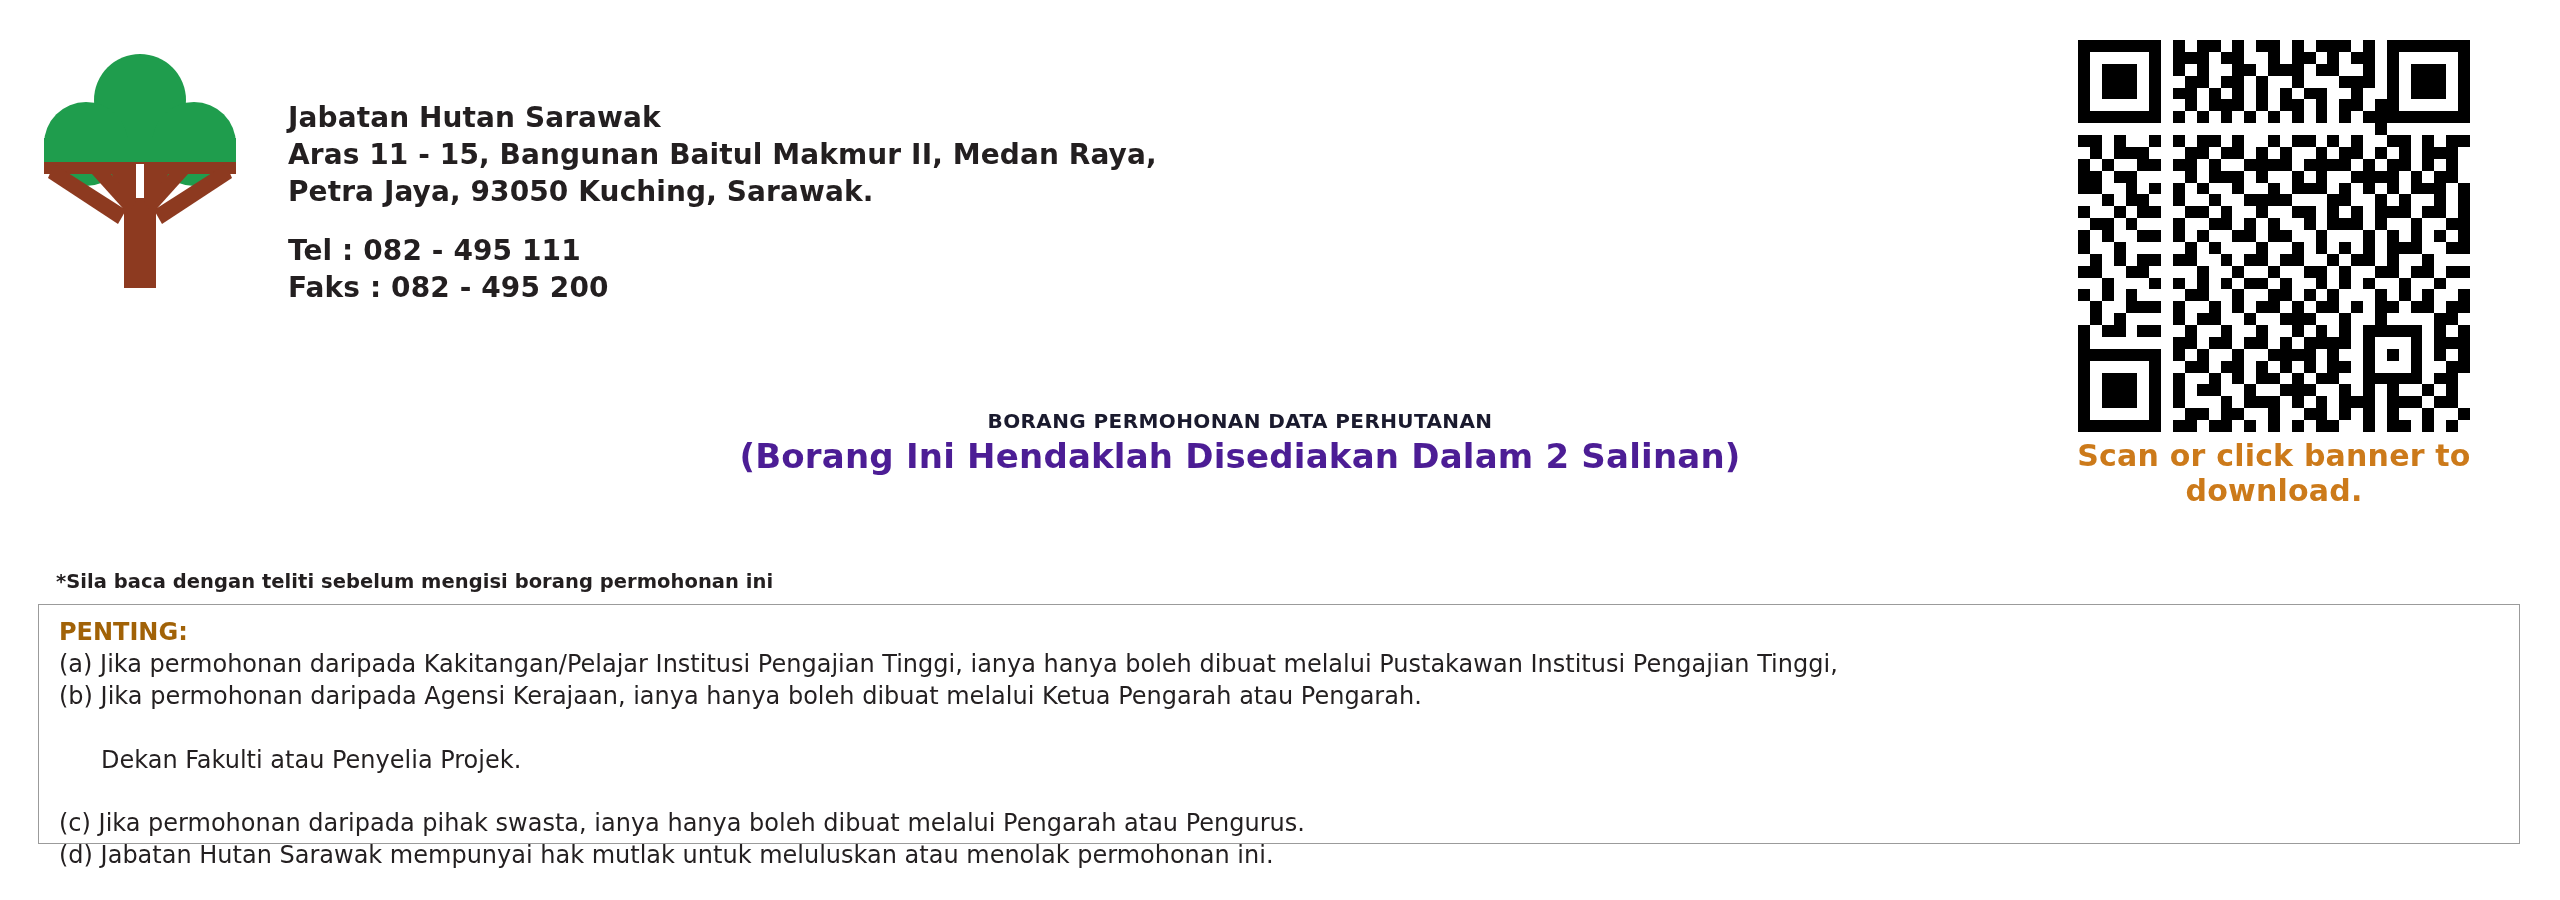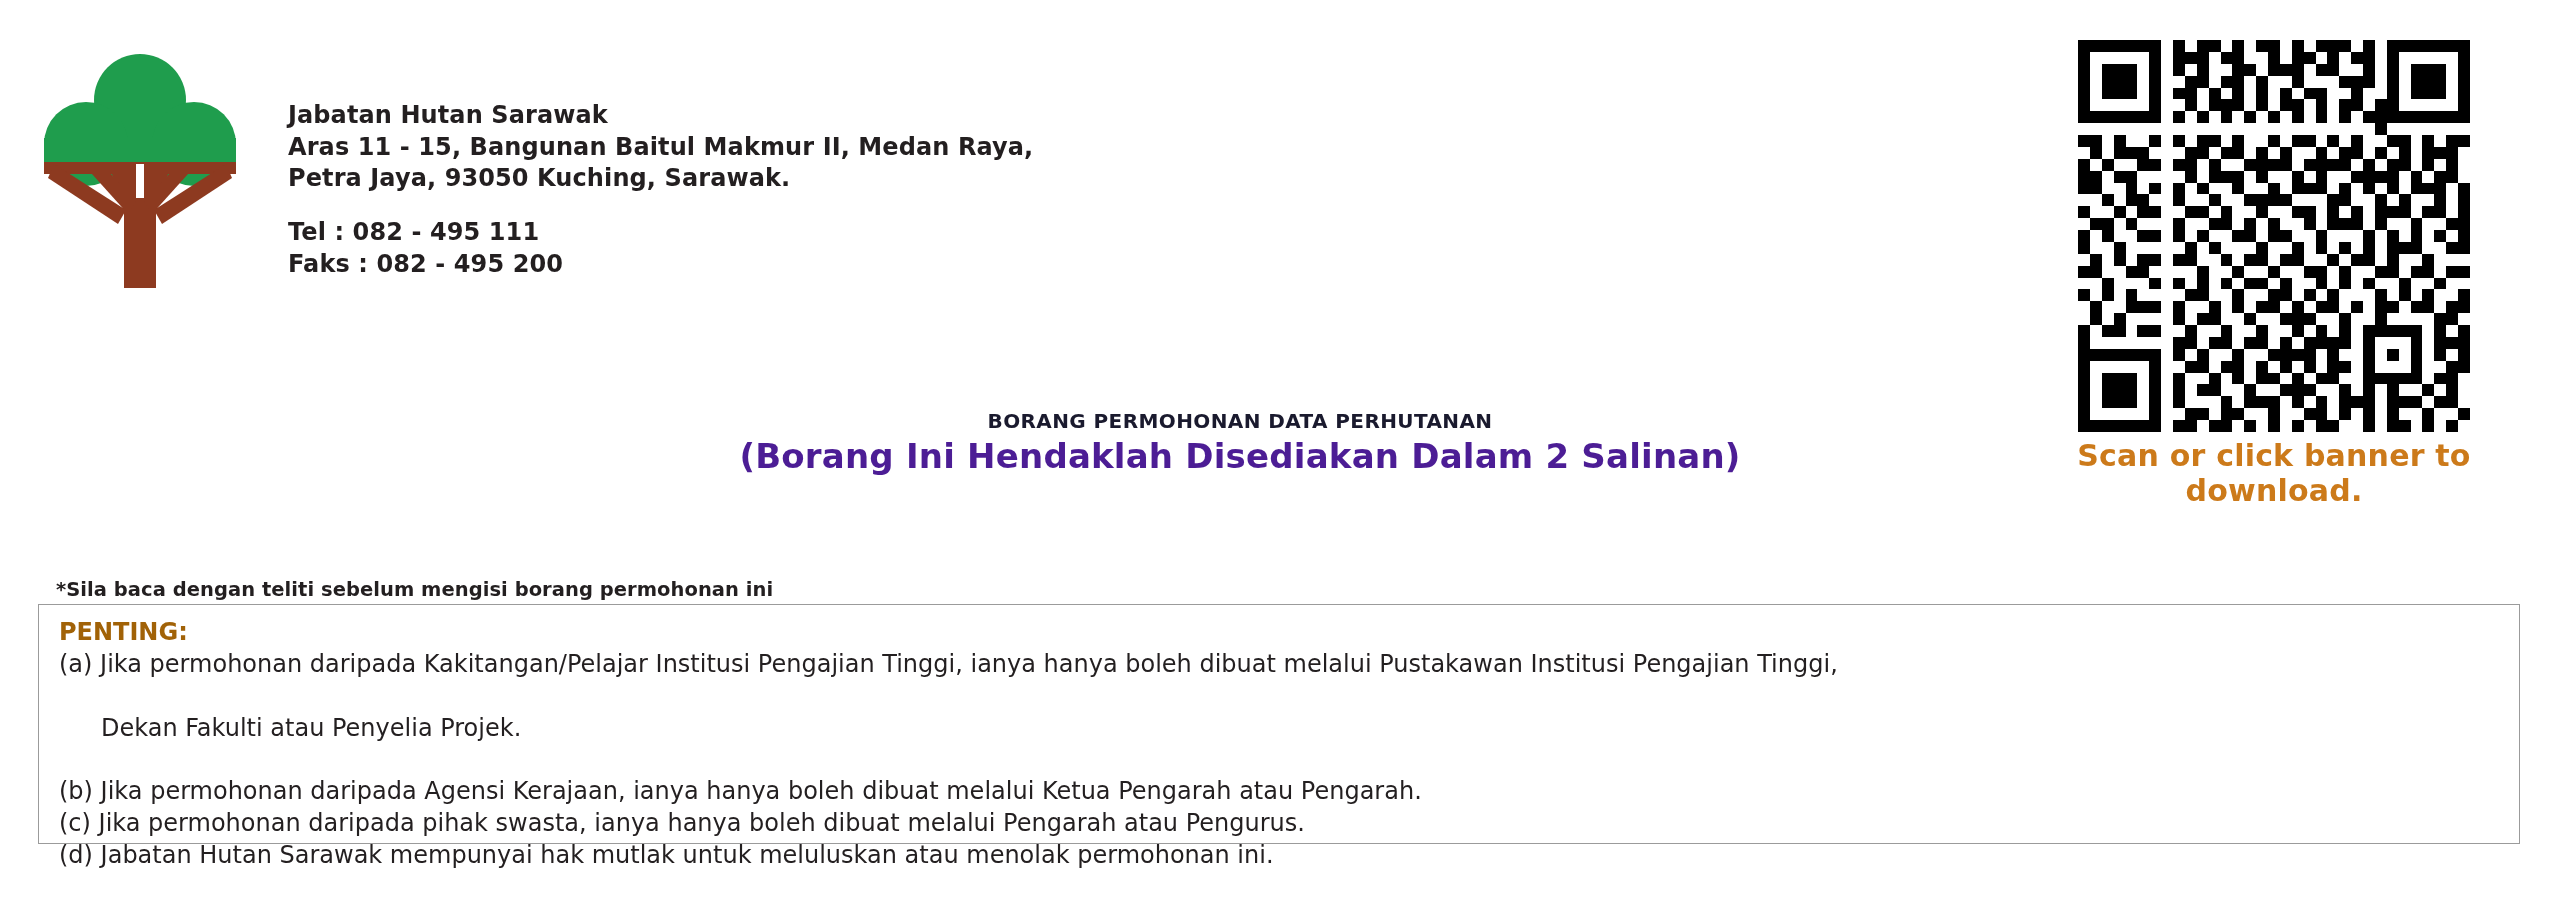--- a/index.html
+++ b/index.html
@@ -36,21 +36,21 @@
     left: 40px;
     top: 52px;
     width: 200px;
     height: 260px;
   }
 
   .address {
     position: absolute;
     left: 288px;
     top: 100px;
-    font-size: 24px;
+    font-size: 28px;
     font-weight: bold;
     line-height: 1.32;
     letter-spacing: 0.1px;
     color: #231f20;
   }
   .address .gap {
     display: block;
     height: 22px;
   }
 
@@ -103,21 +103,20 @@
 
   
   .note-line {
     position: absolute;
     left: 56px;
     top: 570px;
     font-size: 19.5px;
     font-weight: bold;
     color: #231f20;
     letter-spacing: 0.05px;
-    margin-top: 8px;
   }
 
   
   .important-box {
     position: absolute;
     left: 38px;
     top: 604px;
     width: 2482px;
     height: 240px;
     border: 1.6px solid #9b9b9b;
@@ -515,21 +514,21 @@
   <div class="title-wrap">
     <div class="title-main">BORANG PERMOHONAN DATA PERHUTANAN</div>
     <div class="title-sub">(Borang Ini Hendaklah Disediakan Dalam 2 Salinan)</div>
   </div>
 
   <div class="note-line">*Sila baca dengan teliti sebelum mengisi borang permohonan ini</div>
 
   <div class="important-box">
     <div class="imp-title">PENTING:</div>
     <div class="imp-item">(a) Jika permohonan daripada Kakitangan/Pelajar Institusi Pengajian Tinggi, ianya hanya boleh dibuat melalui Pustakawan Institusi Pengajian Tinggi,</div>
+    <div class="imp-item">(b) Jika permohonan daripada Agensi Kerajaan, ianya hanya boleh dibuat melalui Ketua Pengarah atau Pengarah.</div>
     <div class="imp-item">
       <span class="cont">Dekan Fakulti atau Penyelia Projek.</span>
     </div>
-    <div class="imp-item">(b) Jika permohonan daripada Agensi Kerajaan, ianya hanya boleh dibuat melalui Ketua Pengarah atau Pengarah.</div>
     <div class="imp-item">(c) Jika permohonan daripada pihak swasta, ianya hanya boleh dibuat melalui Pengarah atau Pengurus.</div>
     <div class="imp-item">(d) Jabatan Hutan Sarawak mempunyai hak mutlak untuk meluluskan atau menolak permohonan ini.</div>
   </div>
 
 </div>
 
 </body></html>

